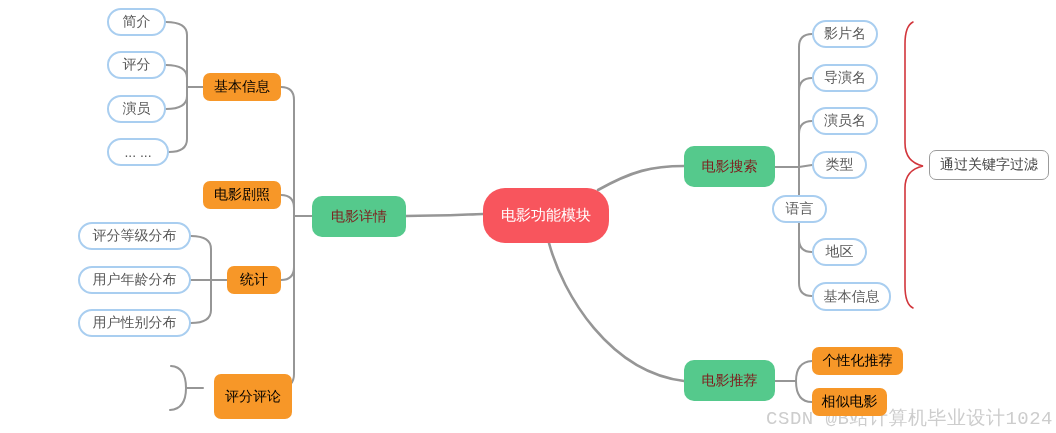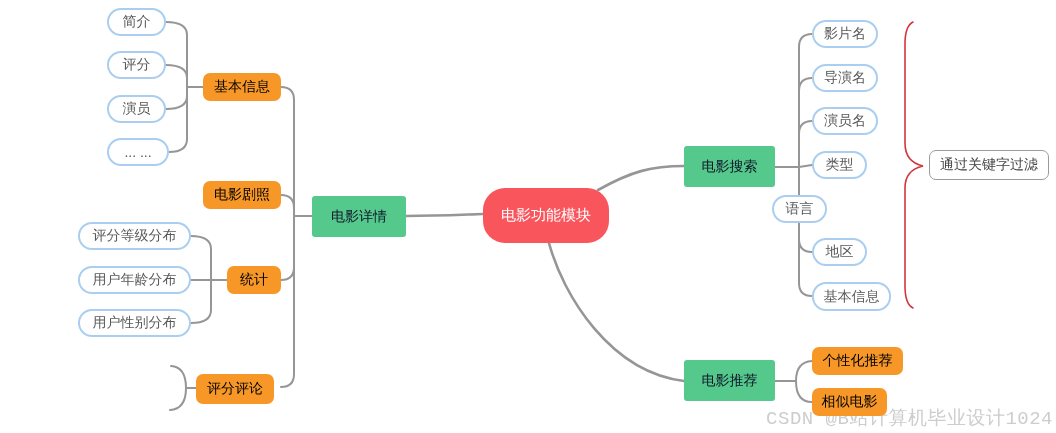--- a/index.html
+++ b/index.html
@@ -23,21 +23,21 @@
   .trunkline{stroke-width:2.6;}
   .brace{fill:none;stroke:var(--c-brace);stroke-width:1.6;stroke-linecap:round;}
   .node{
     position:absolute;z-index:3;display:flex;align-items:center;justify-content:center;
     white-space:nowrap;box-sizing:border-box;cursor:default;
   }
   .node-root{
     background:var(--c-root);color:#fff;border-radius:22px;font-size:15px;
   }
   .node-branch{
-    background:var(--c-branch);color:#0f172a;border-radius:3px;font-size:14px;
+    background:var(--c-branch);color:#7f1d1d;border-radius:10px;font-size:14px;
   }
   .node-sub{
     background:var(--c-sub);color:#000000;border-radius:7px;font-size:14px;
   }
   .node-leaf{
     background:#fff;border:2px solid var(--c-leaf-border);border-radius:14px;
     color:var(--c-leaf-text);font-size:14px;
   }
   .node-note{
     background:#fff;border:1.5px solid var(--c-note-border);border-radius:7px;
@@ -106,21 +106,21 @@
   <div class="node node-leaf" style="left:107px;top:95px;width:59px;height:28px">演员</div>
   <div class="node node-leaf" style="left:107px;top:138px;width:62px;height:28px">... ...</div>
 
   <div class="node node-sub" style="left:203px;top:181px;width:78px;height:28px">电影剧照</div>
 
   <div class="node node-sub" style="left:227px;top:266px;width:54px;height:28px">统计</div>
   <div class="node node-leaf" style="left:78px;top:222px;width:113px;height:28px">评分等级分布</div>
   <div class="node node-leaf" style="left:78px;top:266px;width:113px;height:28px">用户年龄分布</div>
   <div class="node node-leaf" style="left:78px;top:309px;width:113px;height:28px">用户性别分布</div>
 
-  <div class="node node-sub" style="left:196px;top:374px;width:78px;height:30px">评分评论</div>
+  <div class="node node-sub" style="left:214px;top:374px;width:78px;height:45px">评分评论</div>
 
   <div class="node node-branch" style="left:684px;top:146px;width:91px;height:41px">电影搜索</div>
   <div class="node node-leaf" style="left:812px;top:20px;width:66px;height:28px">影片名</div>
   <div class="node node-leaf" style="left:812px;top:64px;width:66px;height:28px">导演名</div>
   <div class="node node-leaf" style="left:812px;top:107px;width:66px;height:28px">演员名</div>
   <div class="node node-leaf" style="left:812px;top:151px;width:55px;height:28px">类型</div>
   <div class="node node-leaf" style="left:772px;top:195px;width:55px;height:28px">语言</div>
   <div class="node node-leaf" style="left:812px;top:238px;width:55px;height:28px">地区</div>
   <div class="node node-leaf" style="left:812px;top:282px;width:79px;height:29px">基本信息</div>
   <div class="node node-note" style="left:929px;top:150px;width:120px;height:30px">通过关键字过滤</div>

